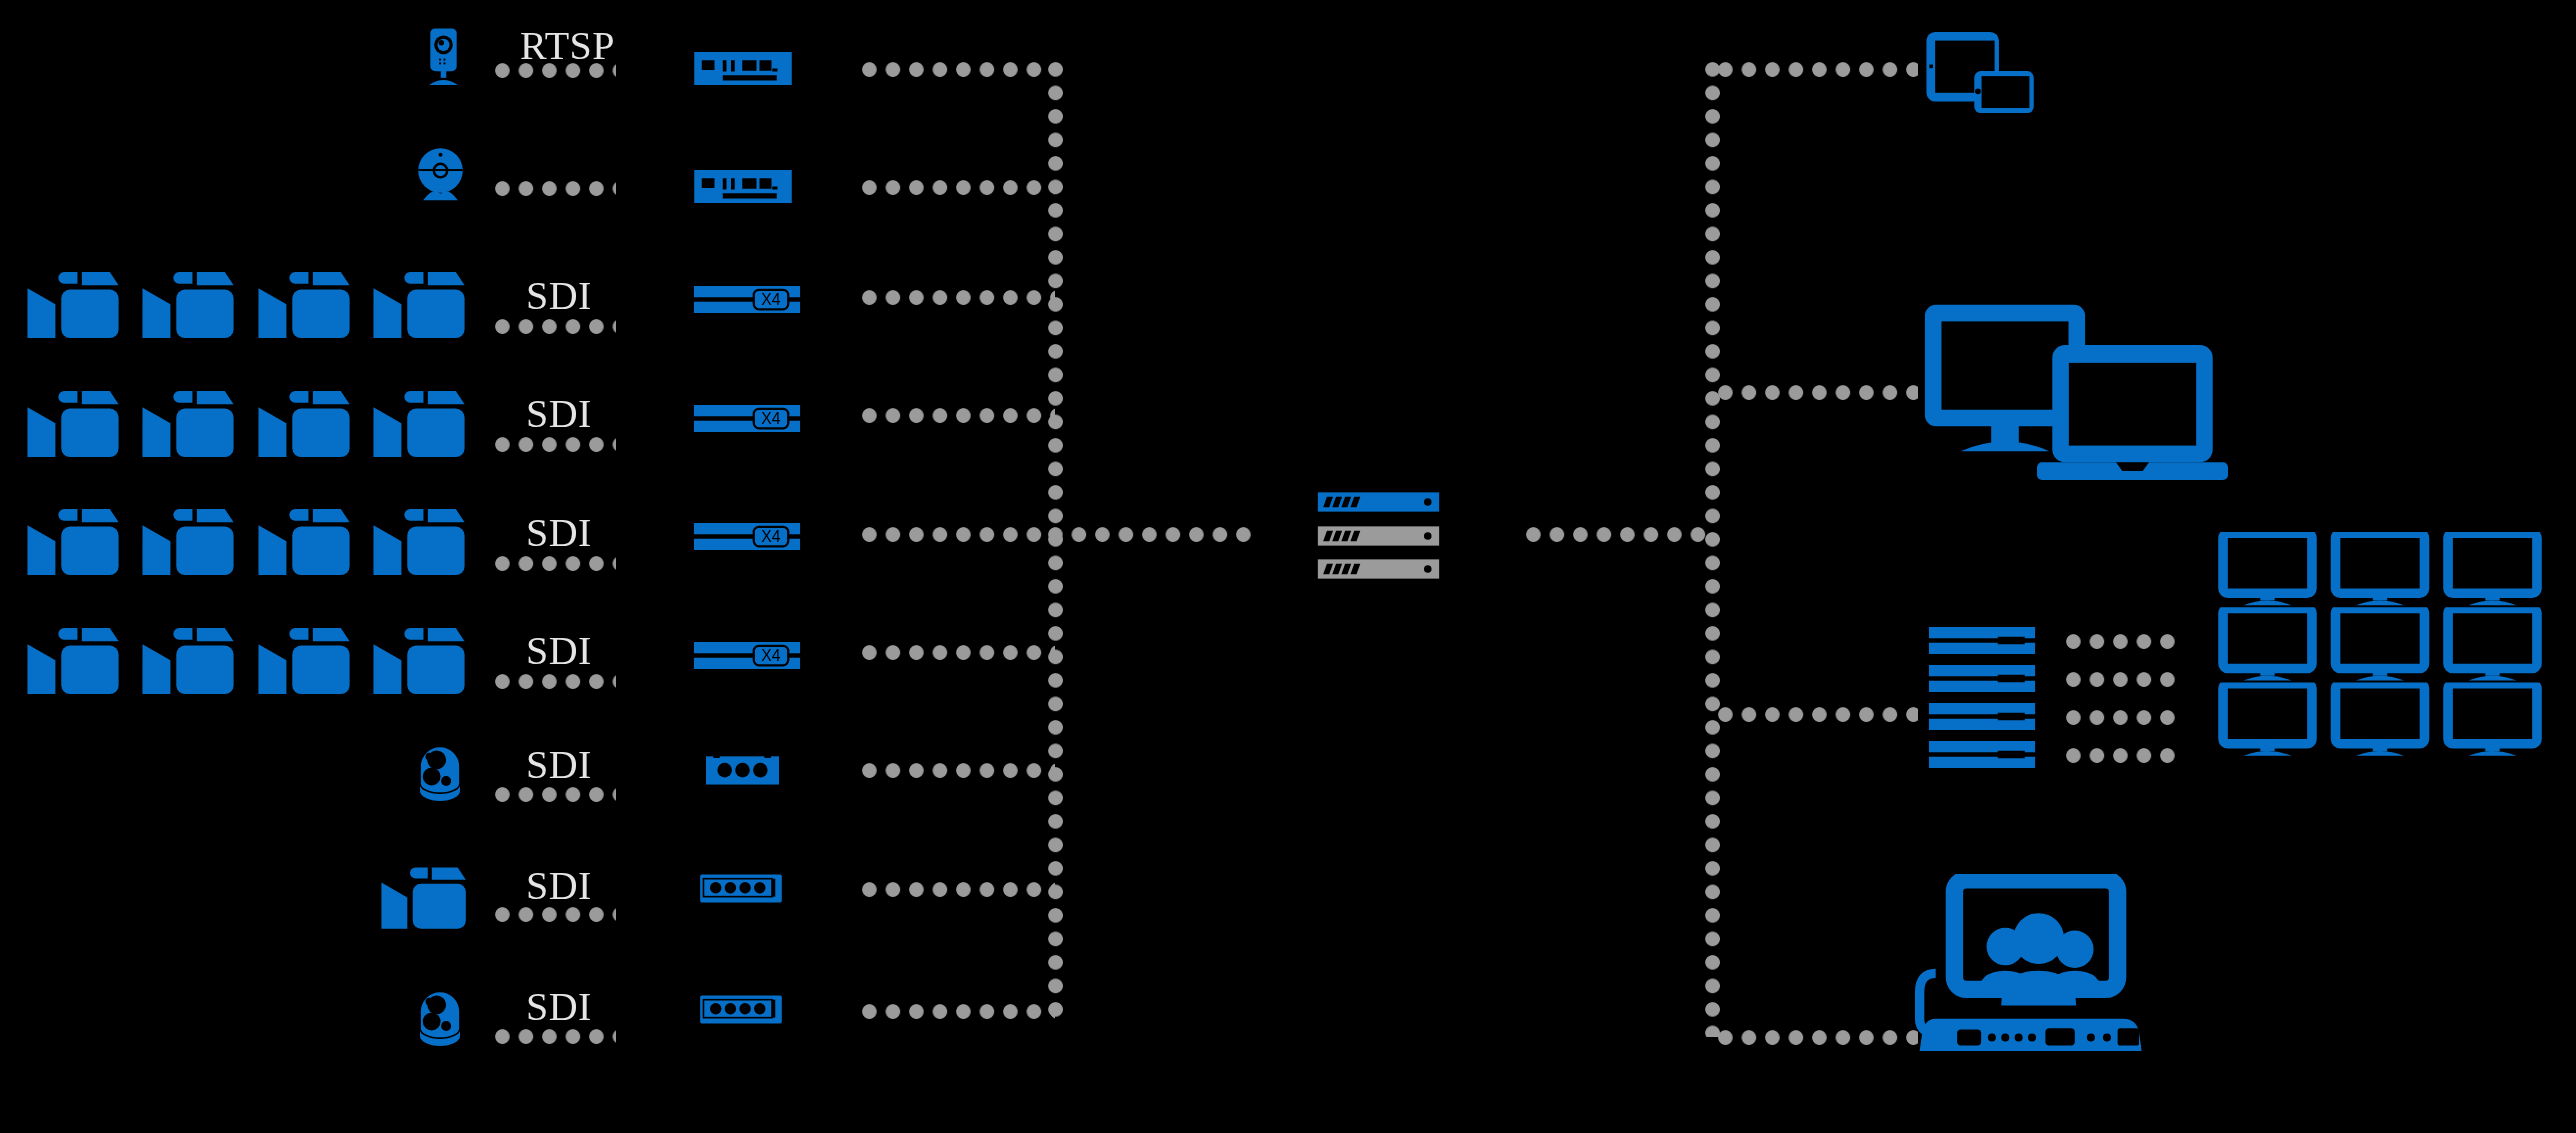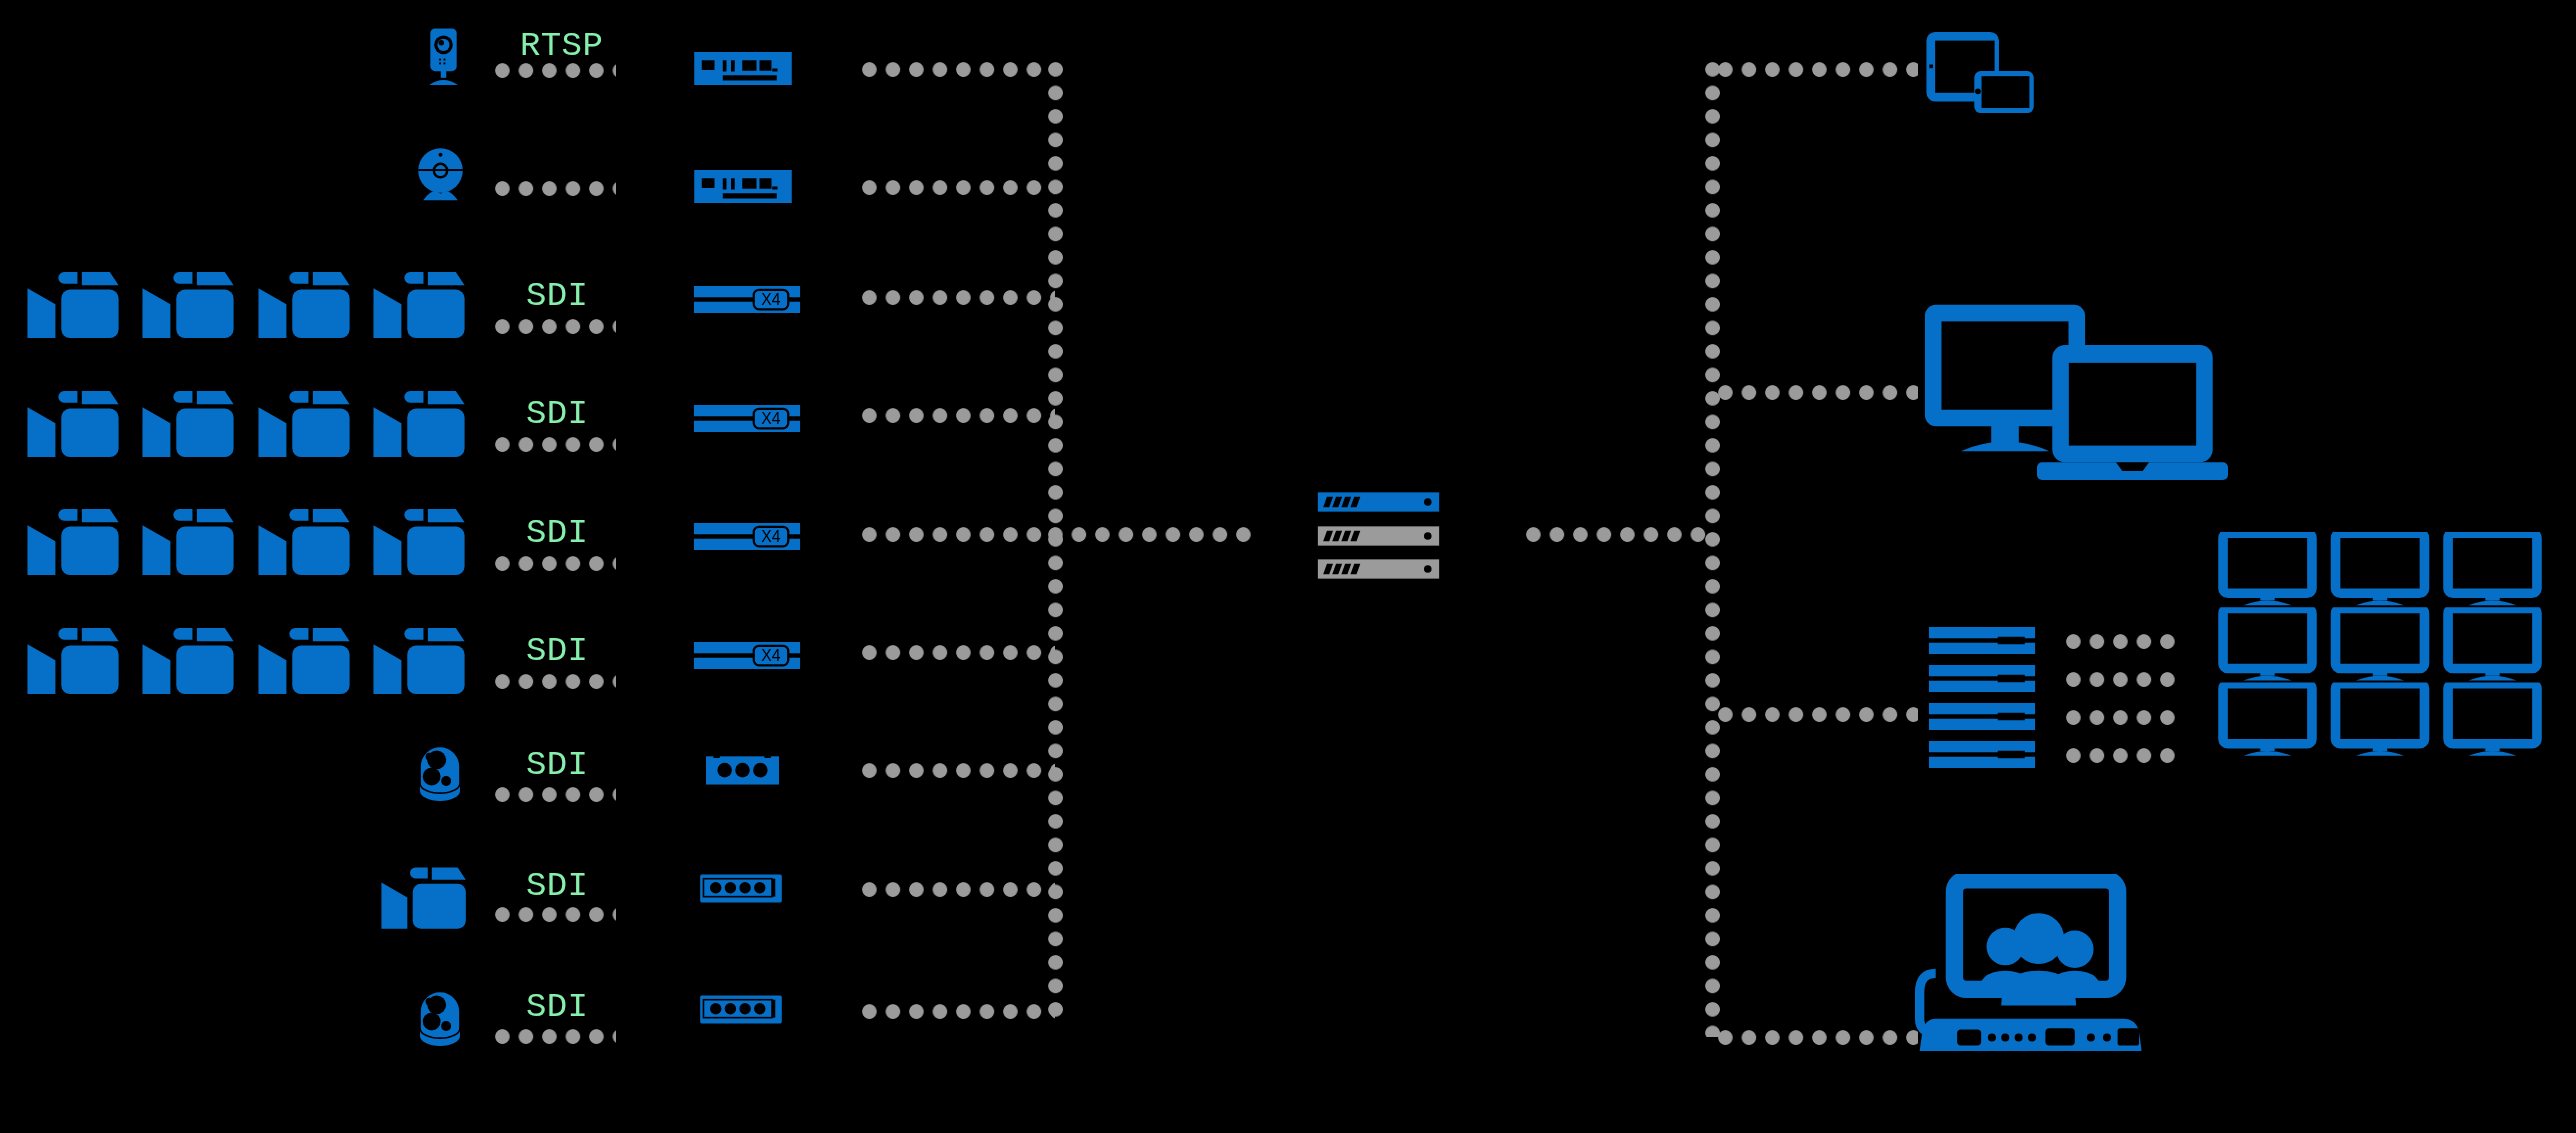--- a/index.html
+++ b/index.html
@@ -3,22 +3,22 @@
 <meta charset="utf-8">
 <style>
   html,body{margin:0;padding:0;background:#000;}
   body{
     font-family:"Liberation Sans", sans-serif;
     width:2576px;height:1133px;overflow:hidden;position:relative;
   }
   #stage{position:absolute;left:0;top:0;width:2576px;height:1133px;background:#000;}
   .node{position:absolute;}
   .lbl{
-    position:absolute;color:#86efac;font-family:Liberation Mono, monospace;
-    font-size:34px;line-height:32px;letter-spacing:0.4px;white-space:nowrap;
+    position:absolute;color:#e5e5e5;font-family:Liberation Serif, serif;
+    font-size:40px;line-height:32px;letter-spacing:0.4px;white-space:nowrap;
   }
   
   .dots-h{
     position:absolute;height:16.7px;
     background-image:radial-gradient(circle at 8.4px 8.4px, #9b9b9b 6.8px, rgba(0,0,0,0) 7.6px);
     background-size:23.5px 16.7px;background-repeat:repeat-x;
   }
   .dots-v{
     position:absolute;width:16.7px;
     background-image:radial-gradient(circle at 8.4px 8.4px, #9b9b9b 6.8px, rgba(0,0,0,0) 7.6px);

